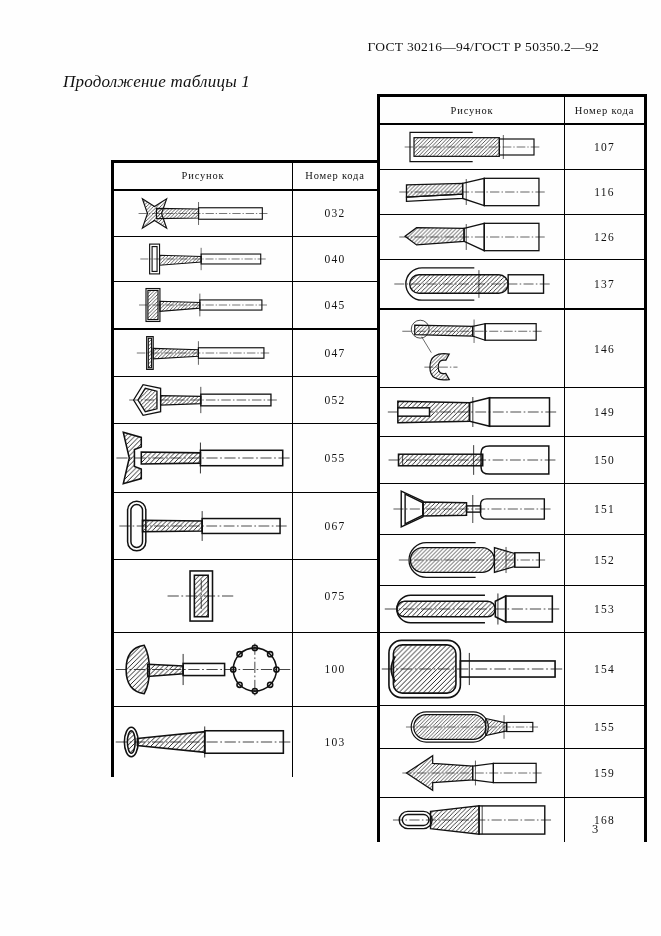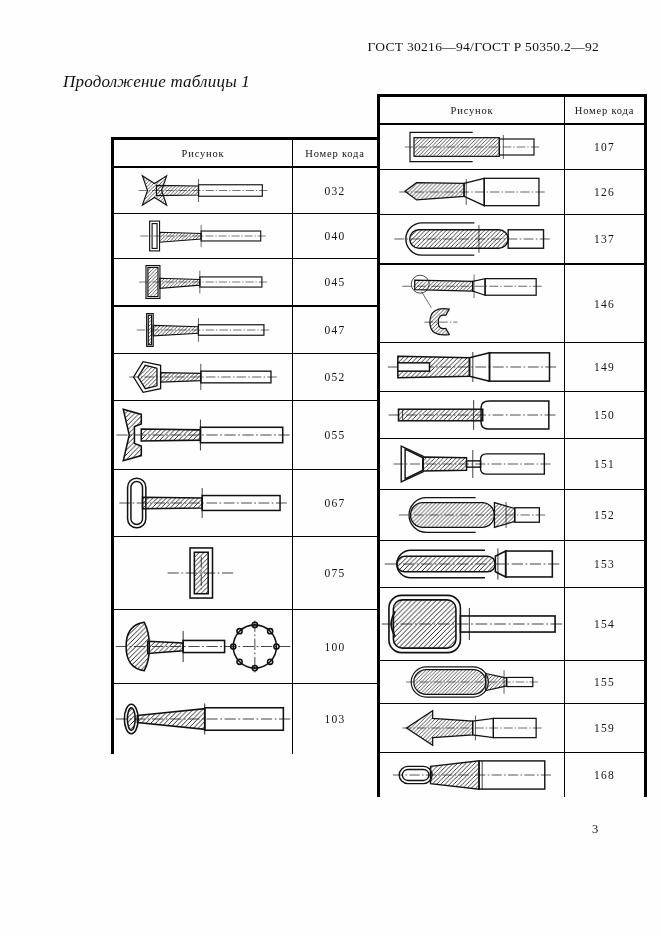--- a/index.html
+++ b/index.html
@@ -236,20 +236,36 @@
               <rect x="16" y="21" width="128" height="28" fill="url(#hf107)" stroke="#111" stroke-width="1.8"></rect>
               <path d="M104,13 L10,13 L10,57 L104,57" fill="none" stroke="#111" stroke-width="1.8"></path>
               <rect x="144" y="23" width="52" height="24" fill="none" stroke="#111" stroke-width="1.8"></rect>
               <line x1="150" y1="17" x2="150" y2="53" stroke="#111" stroke-width="1"></line>
             </svg></td>
           <td class="code">107</td>
         </tr>
         <tr>
           <td class="fig" style="height: 44px;"><svg viewBox="0 10 206 50" preserveAspectRatio="xMidYMid meet" width="100%" height="36px">
               <defs>
+                <pattern id="hf116" width="5.5" height="5.5" patternUnits="userSpaceOnUse">
+                  <path d="M-1,6.5 L6.5,-1" stroke="#222" stroke-width="1.1" fill="none"></path>
+                </pattern>
+              </defs>
+              <line x1="2" y1="35" x2="204" y2="35" stroke="#111" stroke-width="0.9" stroke-dasharray="13 3 2 3"></line>
+              <polygon points="12,25 90,23 90,38 12,42" fill="url(#hf116)" stroke="#111" stroke-width="1.8"></polygon>
+              <polygon points="12,42 90,38 90,44 12,48" fill="none" stroke="#111" stroke-width="1.8"></polygon>
+              <polygon points="90,23 120,16 120,54 90,44" fill="none" stroke="#111" stroke-width="1.8"></polygon>
+              <rect x="120" y="16" width="76" height="38" fill="none" stroke="#111" stroke-width="1.8"></rect>
+              <line x1="95" y1="17" x2="95" y2="53" stroke="#111" stroke-width="1"></line>
+            </svg></td>
+          <td class="code">116</td>
+        </tr>
+        <tr>
+          <td class="fig" style="height: 44px;"><svg viewBox="0 10 206 50" preserveAspectRatio="xMidYMid meet" width="100%" height="36px">
+              <defs>
                 <pattern id="hf126" width="5.5" height="5.5" patternUnits="userSpaceOnUse">
                   <path d="M-1,6.5 L6.5,-1" stroke="#222" stroke-width="1.1" fill="none"></path>
                 </pattern>
               </defs>
               <line x1="2" y1="35" x2="204" y2="35" stroke="#111" stroke-width="0.9" stroke-dasharray="13 3 2 3"></line>
               <path d="M26,22 L92,23 L92,41 L26,46 L10,34 Z" fill="url(#hf126)" stroke="#111" stroke-width="1.8"></path>
               <polygon points="92,23 120,16 120,54 92,41" fill="none" stroke="#111" stroke-width="1.8"></polygon>
               <rect x="120" y="16" width="76" height="38" fill="none" stroke="#111" stroke-width="1.8"></rect>
               <line x1="95" y1="17" x2="95" y2="53" stroke="#111" stroke-width="1"></line>
             </svg></td>

